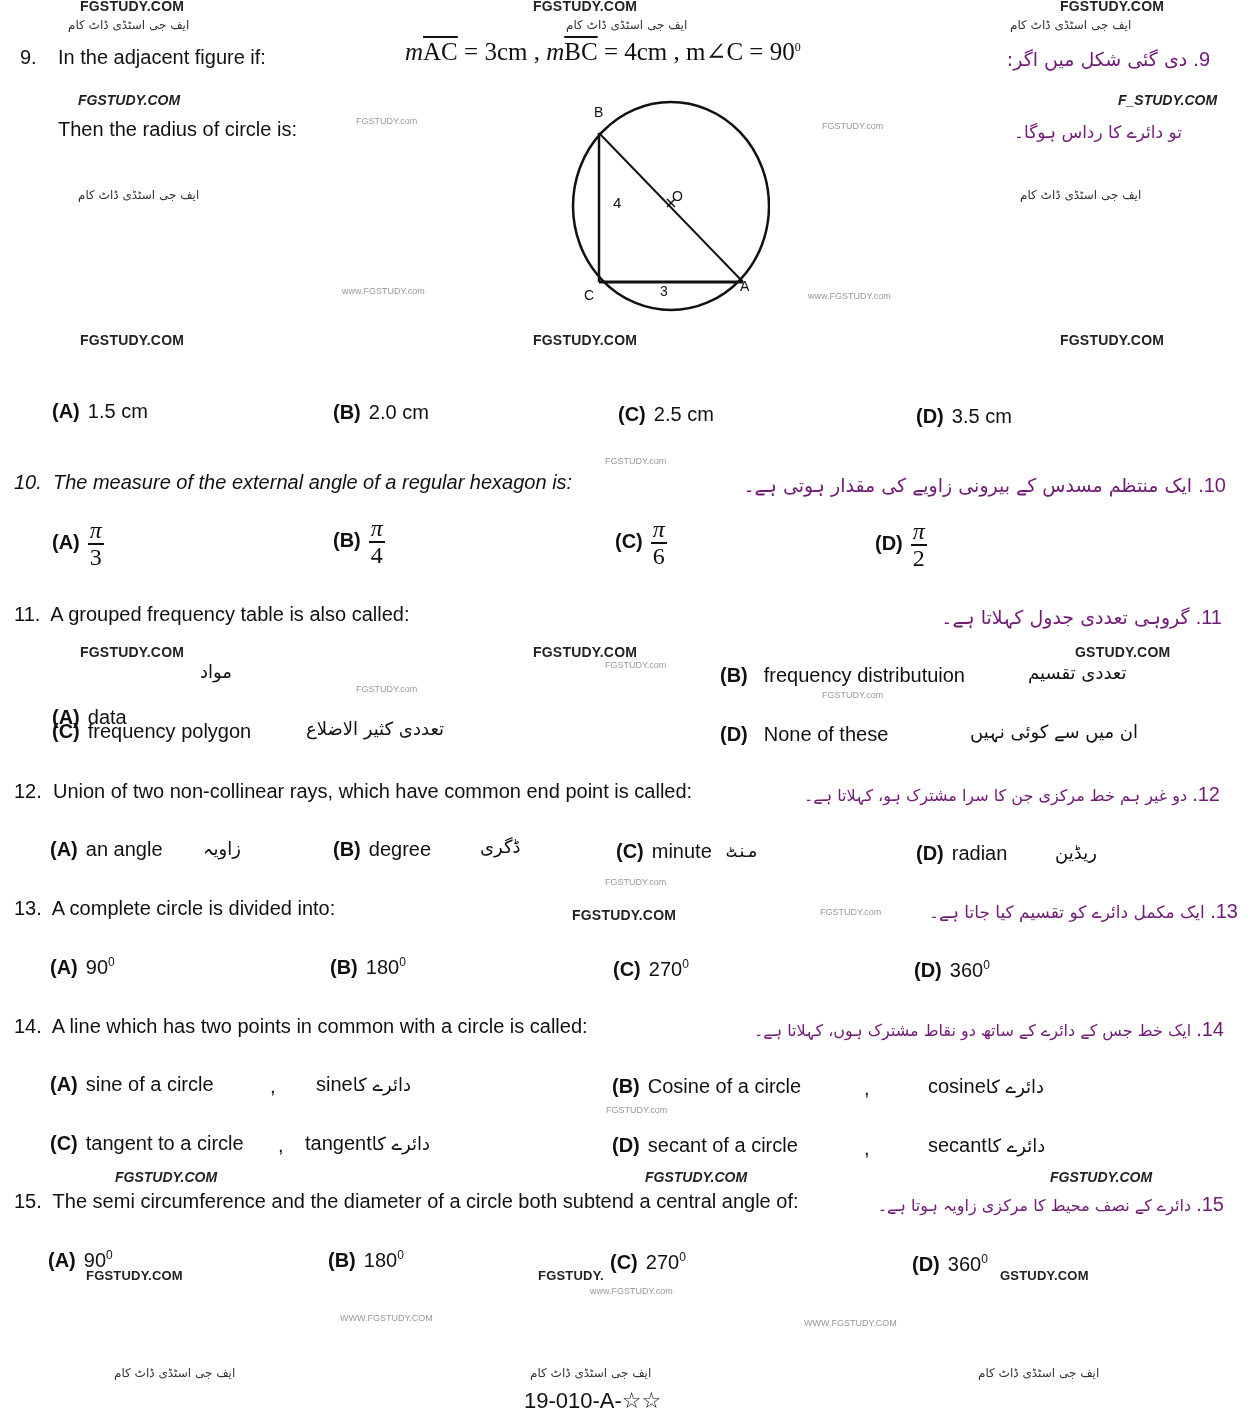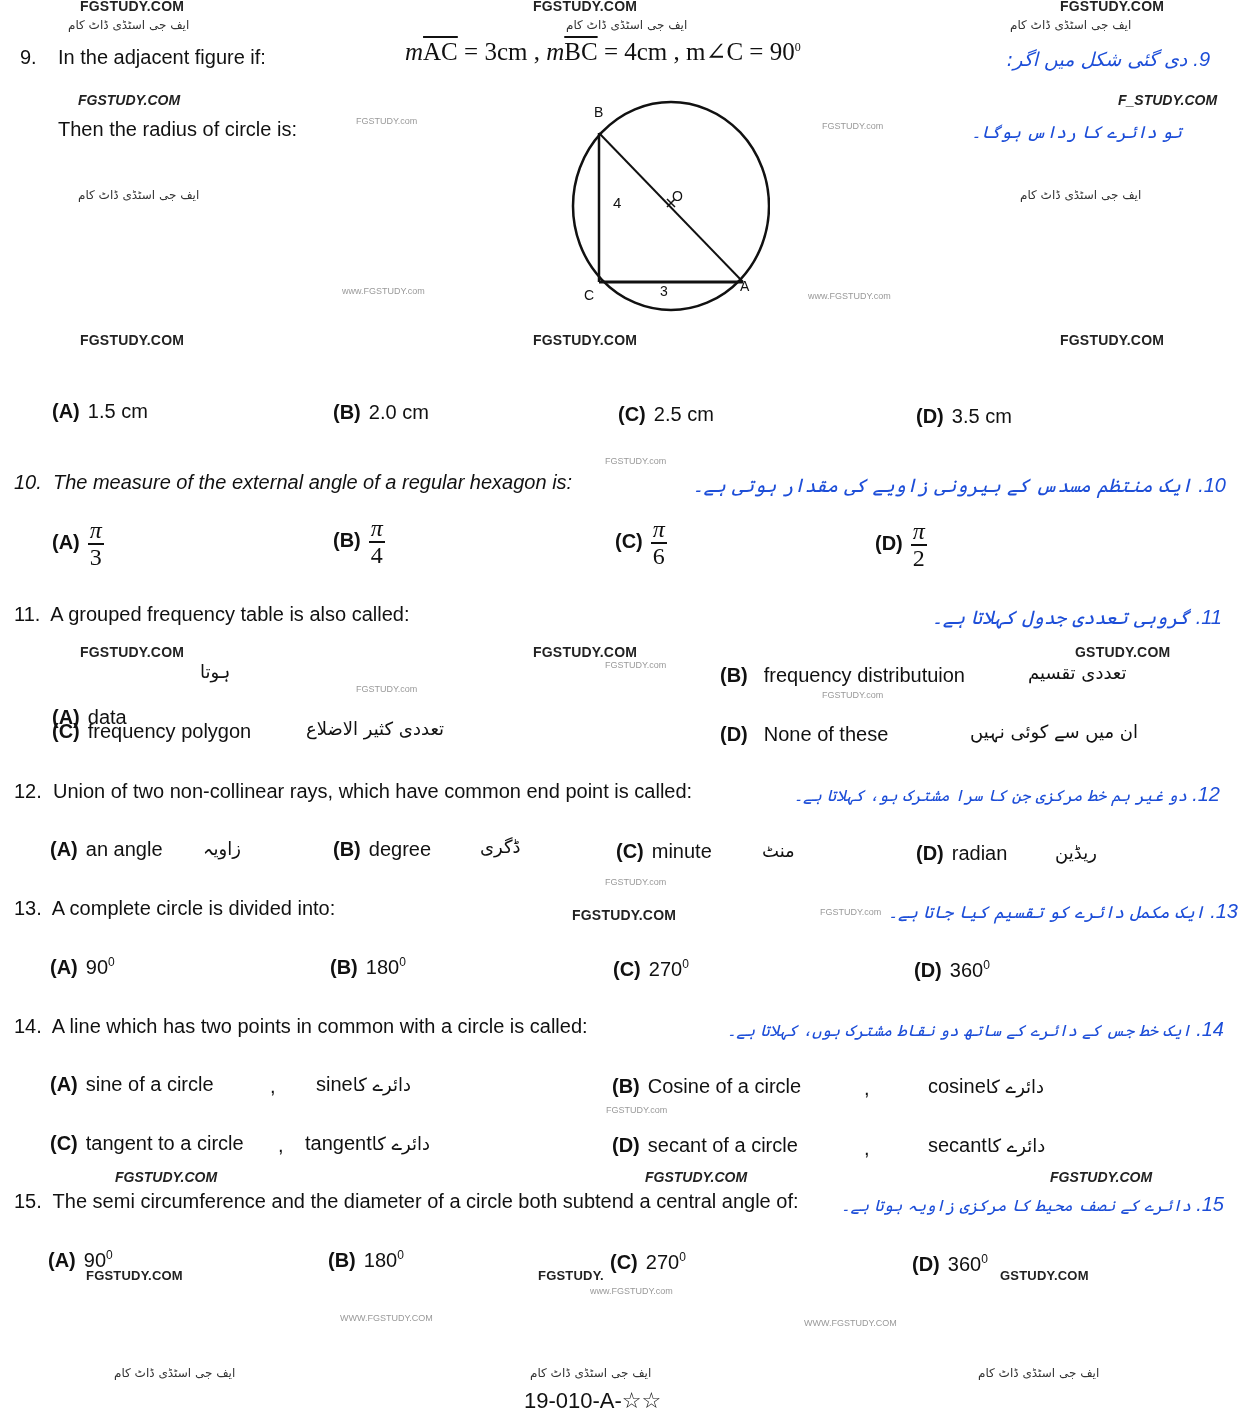--- a/index.html
+++ b/index.html
@@ -4,21 +4,21 @@
 <style>
   html, body { margin: 0; padding: 0; background: #ffffff; }
   body { width: 1250px; height: 1419px; position: relative; overflow: hidden;
          font-family: "Liberation Sans", "DejaVu Sans", sans-serif; color: #111; }
   .abs { position: absolute; white-space: nowrap; }
   .wm-bold { font-weight: bold; font-size: 14px; color: #222; letter-spacing: 0.2px; }
   .wm-italic { font-weight: bold; font-style: italic; font-size: 14px; color: #222; }
   .wm-small { font-size: 9px; color: #999; }
   .wm-urdu { font-size: 12px; color: #333; direction: rtl; font-family: "DejaVu Sans", sans-serif; }
   .q { font-size: 20px; color: #111; }
-  .q-urdu { font-size: 19px; direction: rtl; font-family: "DejaVu Sans", sans-serif; color: #1d4ed8; font-style: italic; }
+  .q-urdu { font-size: 19px; direction: rtl; font-family: "DejaVu Sans", sans-serif; color: #701a75; }
   .opt { font-size: 20px; color: #111; }
   .opt .lbl { font-weight: bold; margin-right: 8px; }
   .urdu-opt { font-size: 18px; direction: rtl; font-family: "DejaVu Sans", sans-serif; color: #111; }
   .math { font-family: "Liberation Serif", "DejaVu Serif", serif; font-style: italic; font-size: 25px; }
   .math .ov { text-decoration: overline; }
   .math .up { font-style: normal; }
   sup { font-size: 12px; }
   .frac { display: inline-block; vertical-align: middle; text-align: center;
           font-family: "Liberation Serif", "DejaVu Serif", serif; font-size: 24px; line-height: 1.05; }
   .frac .num { display: block; font-style: italic; border-bottom: 2px solid #111; padding: 0 2px; }
@@ -104,42 +104,42 @@
     <span>گروہی تعددی جدول کہلاتا ہے۔</span>
   </div>
   <div class="abs wm-bold" style="left:80px;top:644px;">FGSTUDY.COM</div>
   <div class="abs wm-bold" style="left:533px;top:644px;">FGSTUDY.COM</div>
   <div class="abs wm-bold" style="left:1075px;top:644px;">GSTUDY.COM</div>
   <div class="abs wm-small" style="left:605px;top:660px;">FGSTUDY.com</div>
   <div class="abs wm-small" style="left:356px;top:684px;">FGSTUDY.com</div>
   <div class="abs wm-small" style="left:822px;top:690px;">FGSTUDY.com</div>
 
   <div class="abs opt" style="left:52px;top:661px;margin-top:45px;"><span class="lbl">(A)</span><span>data</span></div>
-  <div class="abs urdu-opt" style="left:200px;top:661px;">ہوتا</div>
+  <div class="abs urdu-opt" style="left:200px;top:661px;">مواد</div>
   <div class="abs opt" style="left:720px;top:664px;"><span class="lbl" style="margin-right:16px;">(B)</span><span>frequency distributuion</span></div>
   <div class="abs urdu-opt" style="left:1028px;top:662px;">تعددی تقسیم</div>
 
   <div class="abs opt" style="left:52px;top:720px;"><span class="lbl">(C)</span><span>frequency polygon</span></div>
   <div class="abs urdu-opt" style="left:306px;top:718px;">تعددی کثیر الاضلاع</div>
   <div class="abs opt" style="left:720px;top:723px;"><span class="lbl" style="margin-right:16px;">(D)</span><span>None of these</span></div>
   <div class="abs urdu-opt" style="left:970px;top:721px;">ان میں سے کوئی نہیں</div>
 </div>
 
 <div>
   <div class="abs q" style="left:14px;top:780px;"><span>12.</span>&nbsp; <span>Union of two non-collinear rays, which have common end point is called:</span></div>
   <div class="abs q-urdu" style="right:30px;top:783px;font-size:16px;">
     <span style="font-family:'Liberation Sans',sans-serif;font-size:20px;">12.</span>
     <span>دو غیر ہم خط مرکزی جن کا سرا مشترک ہو، کہلاتا ہے۔</span>
   </div>
   <div class="abs opt" style="left:50px;top:838px;"><span class="lbl">(A)</span><span>an angle</span></div>
   <div class="abs urdu-opt" style="left:203px;top:838px;">زاویہ</div>
   <div class="abs opt" style="left:333px;top:838px;"><span class="lbl">(B)</span><span>degree</span></div>
   <div class="abs urdu-opt" style="left:480px;top:836px;">ڈگری</div>
   <div class="abs opt" style="left:616px;top:840px;"><span class="lbl">(C)</span><span>minute</span></div>
-  <div class="abs urdu-opt" style="left:762px;top:840px;">منٹ</div>
+  <div class="abs urdu-opt" style="left:726px;top:840px;font-family:Liberation Mono, monospace;">منٹ</div>
   <div class="abs opt" style="left:916px;top:842px;"><span class="lbl">(D)</span><span>radian</span></div>
   <div class="abs urdu-opt" style="left:1055px;top:842px;">ریڈین</div>
 </div>
 
 <div>
   <div class="abs wm-small" style="left:605px;top:877px;">FGSTUDY.com</div>
   <div class="abs q" style="left:14px;top:897px;"><span>13.</span>&nbsp; <span>A complete circle is divided into:</span></div>
   <div class="abs wm-bold" style="left:572px;top:907px;">FGSTUDY.COM</div>
   <div class="abs wm-small" style="left:820px;top:907px;">FGSTUDY.com</div>
   <div class="abs q-urdu" style="right:12px;top:900px;font-size:17px;">

